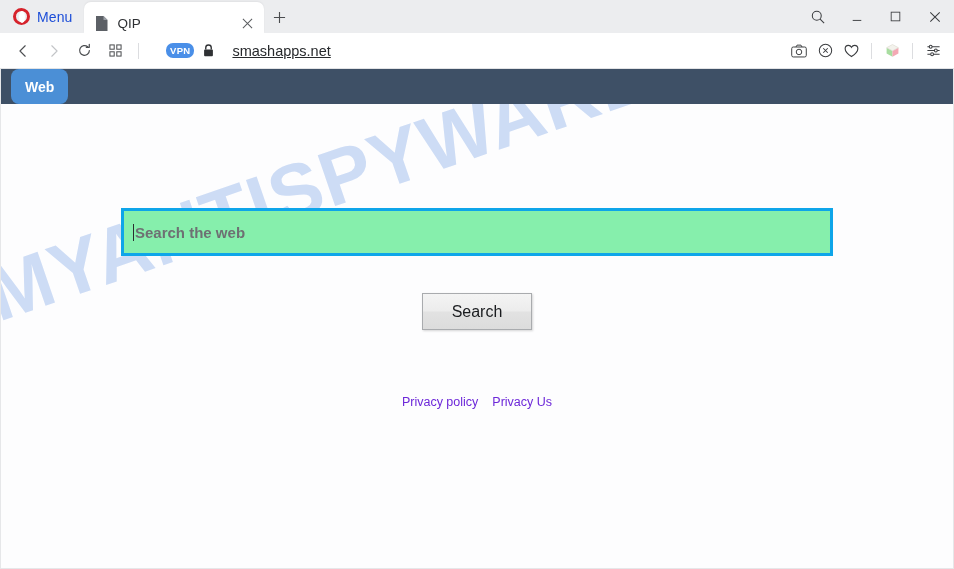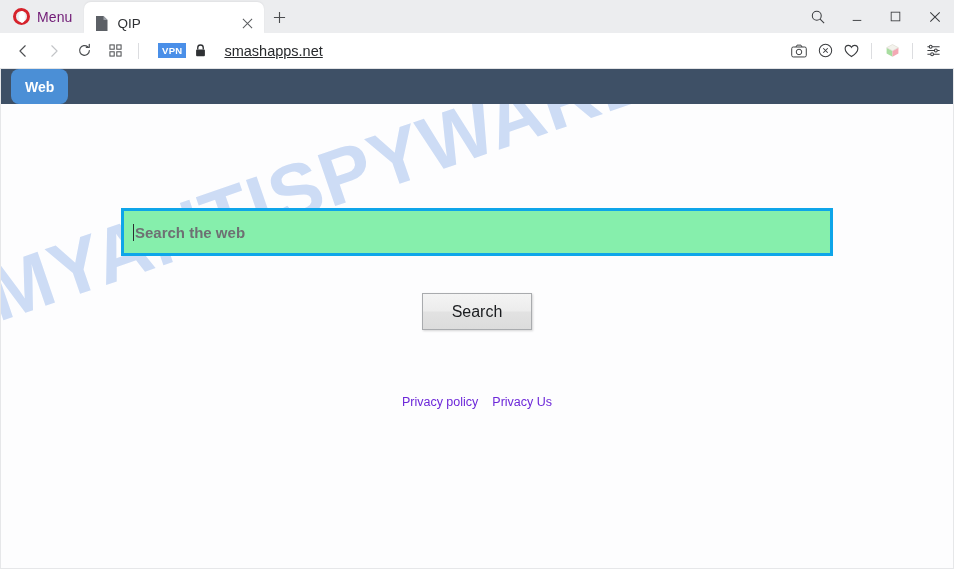--- a/index.html
+++ b/index.html
@@ -52,21 +52,21 @@
     position: absolute;
     left: 2.5px;
     top: -0.5px;
     width: 6px;
     height: 12px;
     border-radius: 50%;
     background: #ffffff;
   }
   .menu-label {
     font-size: 14px;
-    color: #701a75;
+    color: #1d4ed8;
     letter-spacing: .1px;
   }
   .tab {
     width: 180px;
     height: 31px;
     background: #ffffff;
     border-radius: 7px 7px 0 0;
     display: flex;
     align-items: center;
     padding: 12px 8px 0 11px;
@@ -150,22 +150,22 @@
     margin: 0 7px;
     flex: none;
   }
   .vpn-badge {
     background: #4a8fe8;
     color: #ffffff;
     font-size: 9.5px;
     font-weight: bold;
     letter-spacing: .3px;
     padding: 2px 4px 2px 4px;
-    border-radius: 0;
-    margin-left: 12px;
+    border-radius: 7px;
+    margin-left: 20px;
     flex: none;
   }
   .lock-icon {
     margin-left: 9px;
     flex: none;
     display: flex;
     align-items: center;
   }
   .url {
     margin-left: 18px;

